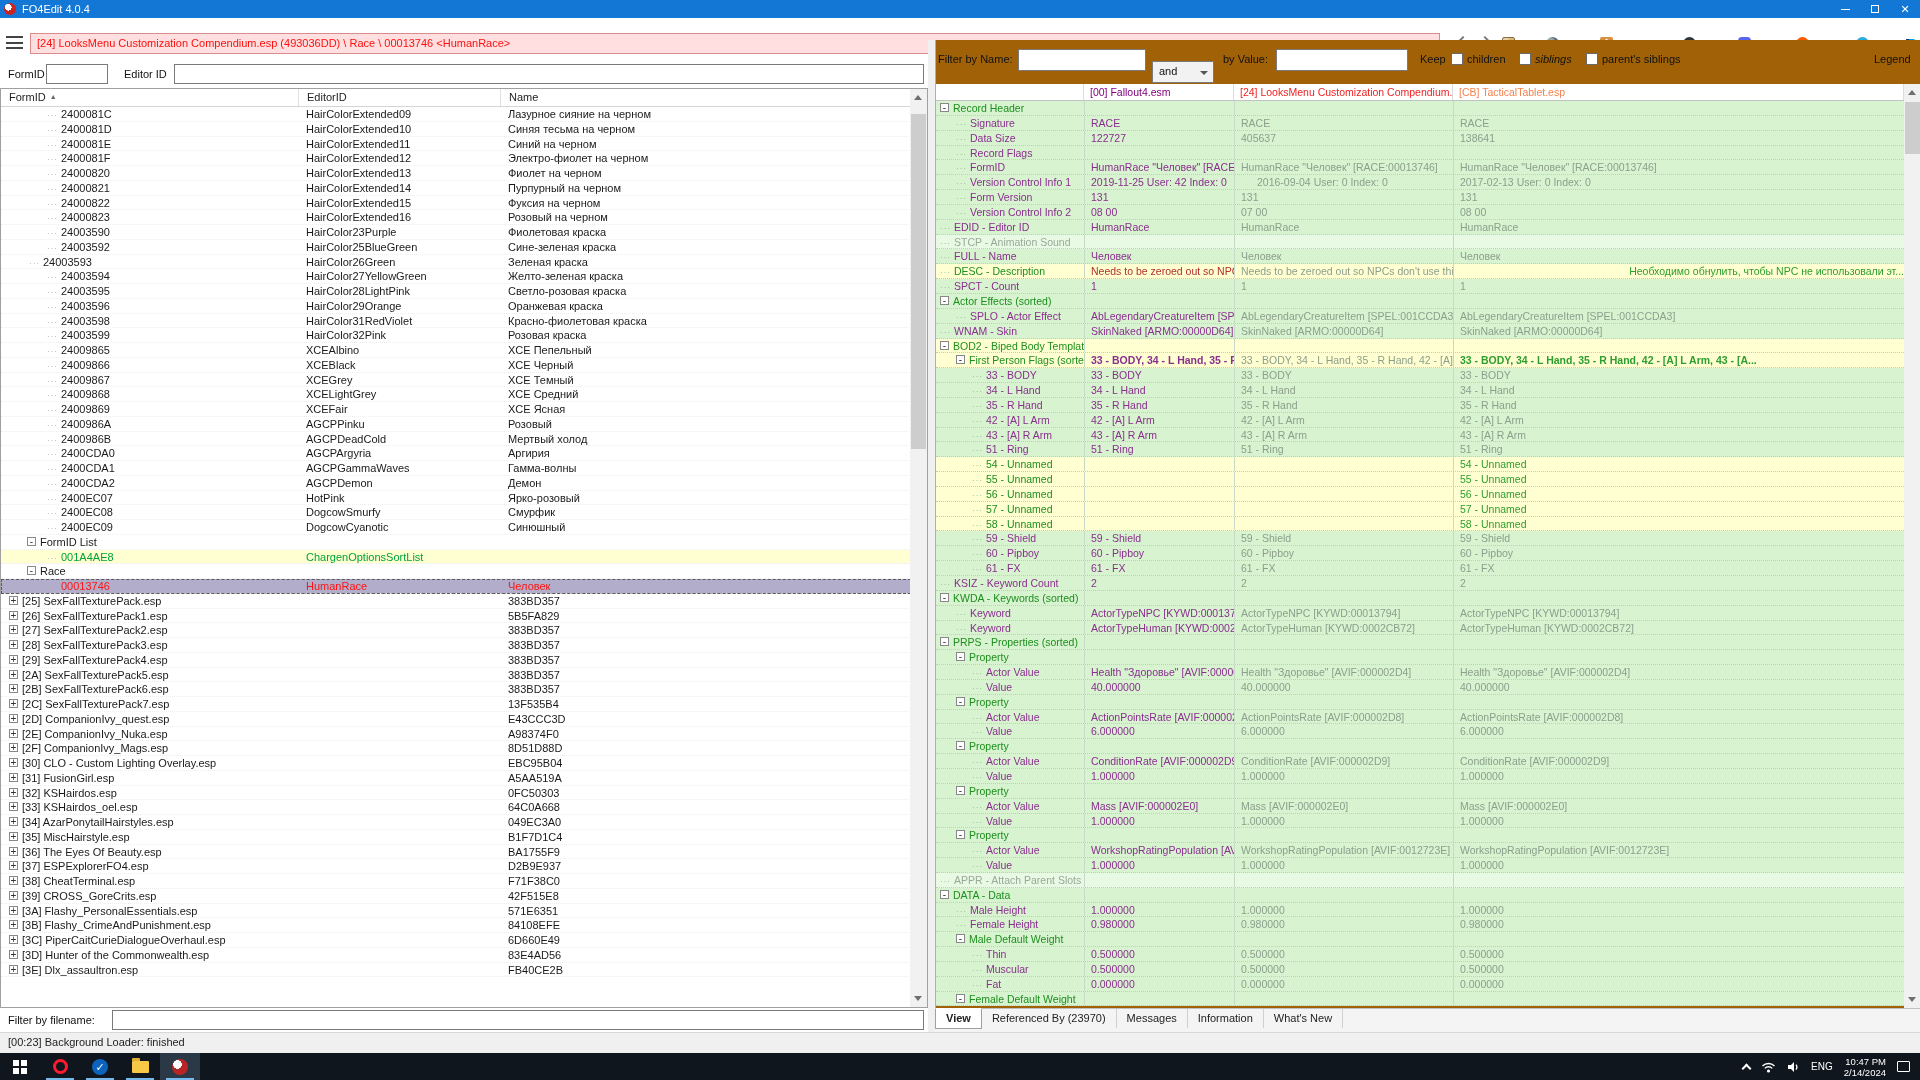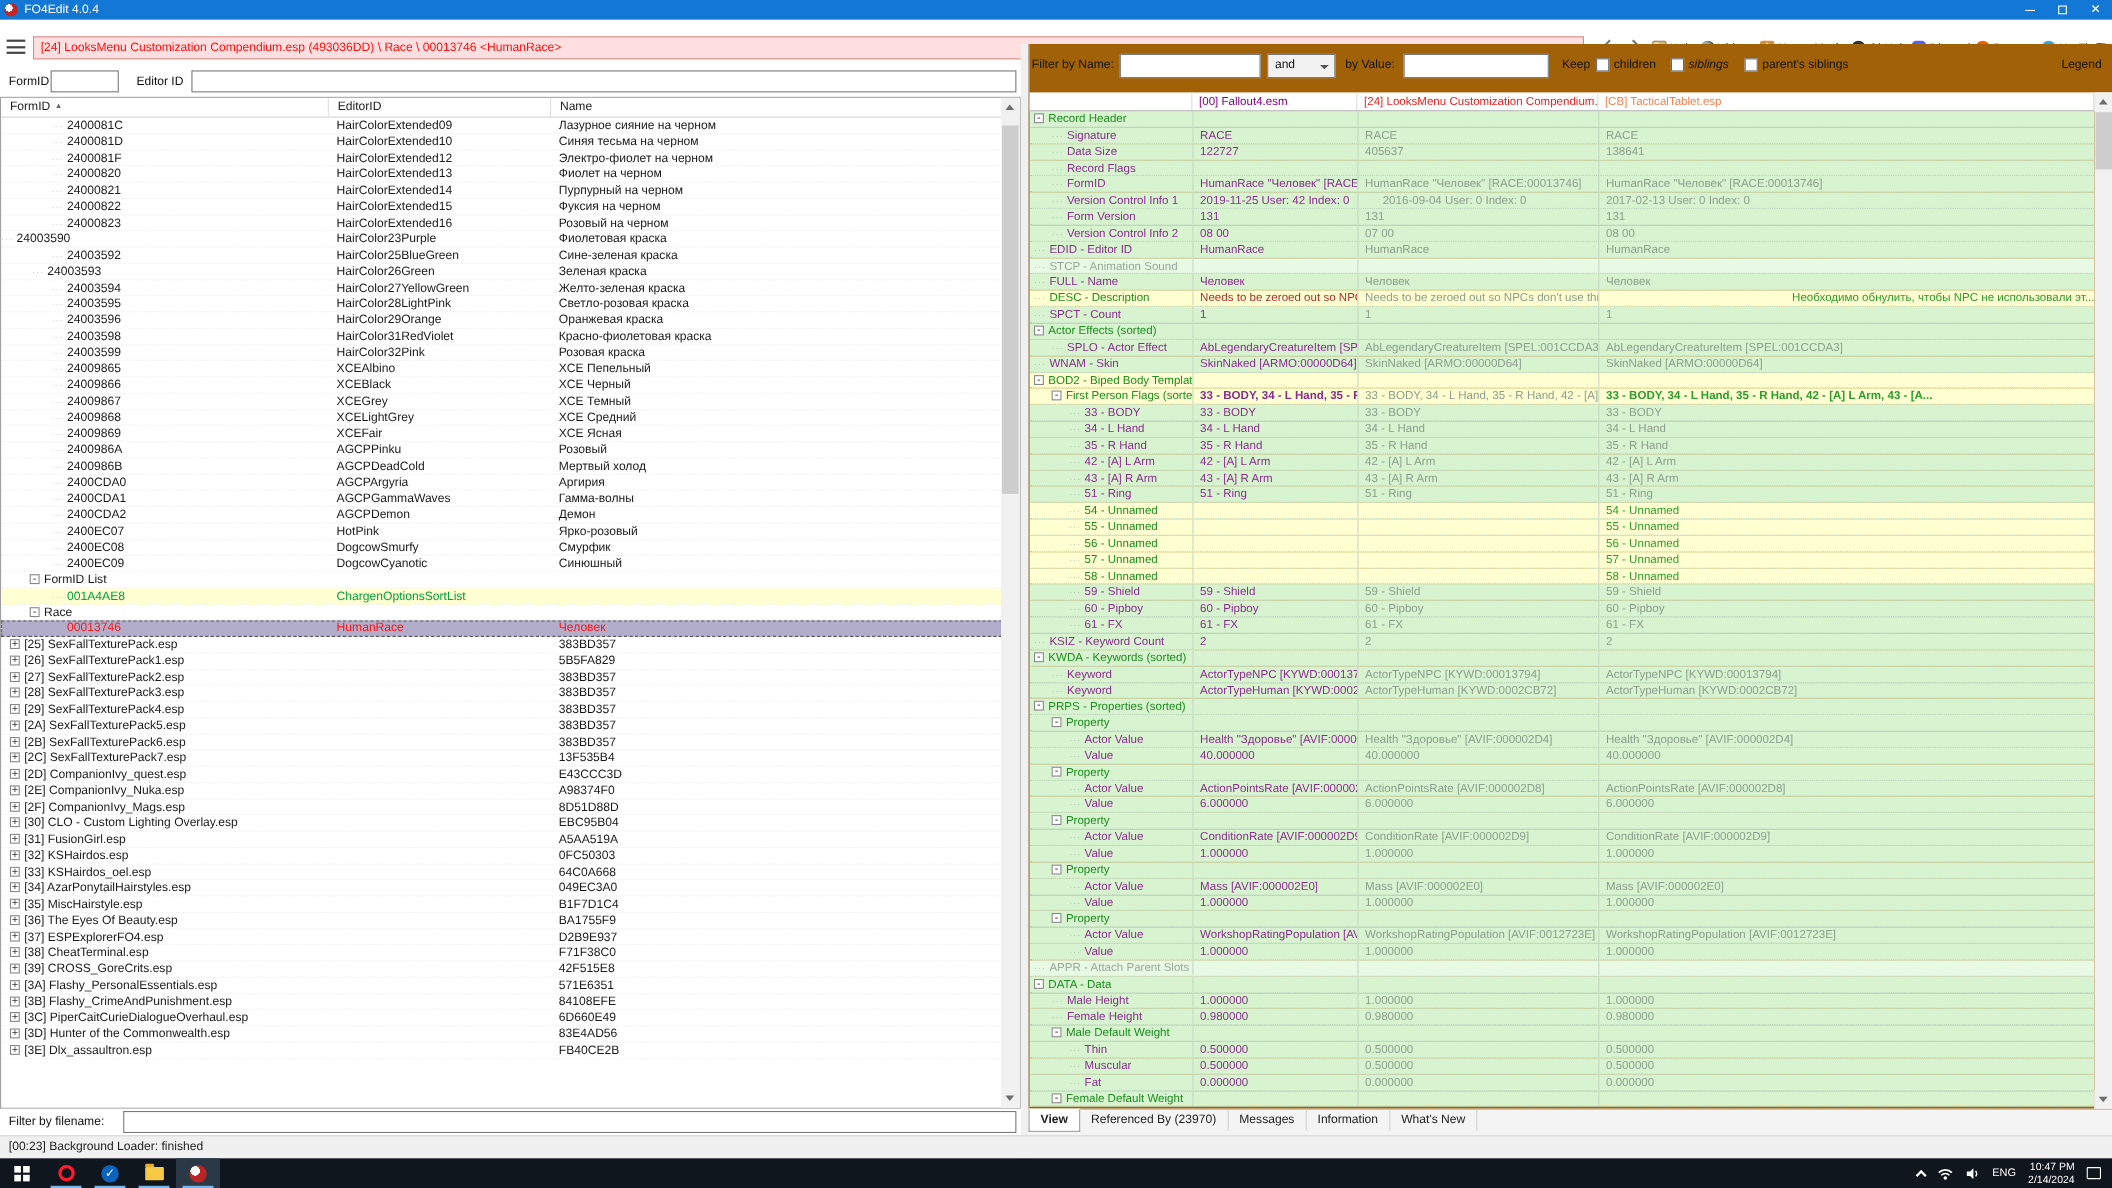--- a/index.html
+++ b/index.html
@@ -209,20 +209,25 @@
         <span class="lcell lc0" style="padding-left: 46px;"><span class="dots">···</span><span>2400081C</span></span>
         <span class="lcell lc1">HairColorExtended09</span>
         <span class="lcell lc2">Лазурное сияние на черном</span>
       </div>
       <div class="lrow ">
         <span class="lcell lc0" style="padding-left: 46px;"><span class="dots">···</span><span>2400081D</span></span>
         <span class="lcell lc1">HairColorExtended10</span>
         <span class="lcell lc2">Синяя тесьма на черном</span>
       </div>
       <div class="lrow ">
+        <span class="lcell lc0" style="padding-left: 46px;"><span class="dots">···</span><span>2400081E</span></span>
+        <span class="lcell lc1">HairColorExtended11</span>
+        <span class="lcell lc2">Синий на черном</span>
+      </div>
+      <div class="lrow ">
         <span class="lcell lc0" style="padding-left: 46px;"><span class="dots">···</span><span>2400081F</span></span>
         <span class="lcell lc1">HairColorExtended12</span>
         <span class="lcell lc2">Электро-фиолет на черном</span>
       </div>
       <div class="lrow ">
         <span class="lcell lc0" style="padding-left: 46px;"><span class="dots">···</span><span>24000820</span></span>
         <span class="lcell lc1">HairColorExtended13</span>
         <span class="lcell lc2">Фиолет на черном</span>
       </div>
       <div class="lrow ">
@@ -234,21 +239,21 @@
         <span class="lcell lc0" style="padding-left: 46px;"><span class="dots">···</span><span>24000822</span></span>
         <span class="lcell lc1">HairColorExtended15</span>
         <span class="lcell lc2">Фуксия на черном</span>
       </div>
       <div class="lrow ">
         <span class="lcell lc0" style="padding-left: 46px;"><span class="dots">···</span><span>24000823</span></span>
         <span class="lcell lc1">HairColorExtended16</span>
         <span class="lcell lc2">Розовый на черном</span>
       </div>
       <div class="lrow ">
-        <span class="lcell lc0" style=""><span class="dots">···</span><span>24003590</span></span>
+        <span class="lcell lc0" style="padding-left: 46px;"><span class="dots">···</span><span>24003590</span></span>
         <span class="lcell lc1">HairColor23Purple</span>
         <span class="lcell lc2">Фиолетовая краска</span>
       </div>
       <div class="lrow ">
         <span class="lcell lc0" style="padding-left: 46px;"><span class="dots">···</span><span>24003592</span></span>
         <span class="lcell lc1">HairColor25BlueGreen</span>
         <span class="lcell lc2">Сине-зеленая краска</span>
       </div>
       <div class="lrow ">
         <span class="lcell lc0" style="padding-left: 28px;"><span class="dots">···</span><span>24003593</span></span>
@@ -506,21 +511,21 @@
       </div>
   </div>
 </div>
 
 <div id="splitter" class="abs"></div>
 
 <div id="rightpanel" class="abs">
   <div id="rfilter">
     <span class="abs" style="left:2px; top:9px;">Filter by Name:</span>
     <input class="tinput abs" style="left: 82px; top: 5px; width: 128px; height: 22px;" value="">
-    <div class="combo" style="left:216px; top:5px; width:62px;">
+    <div class="combo" style="left:216px; top:17px; width:62px;">
       <span>and</span><span class="cchev"></span>
     </div>
     <span class="abs" style="left:287px; top:9px;">by Value:</span>
     <input class="tinput abs" style="left: 340px; top: 5px; width: 132px; height: 22px;" value="">
     <span class="abs" style="left:484px; top:9px;">Keep</span>
     <span class="cbox" style="left:515px;"></span>
     <span class="abs" style="left:531px; top:9px;">children</span>
     <span class="cbox" style="left:583px;"></span>
     <span class="abs" style="left:599px; top:9px;font-style:italic;">siblings</span>
     <span class="cbox" style="left:650px;"></span>

